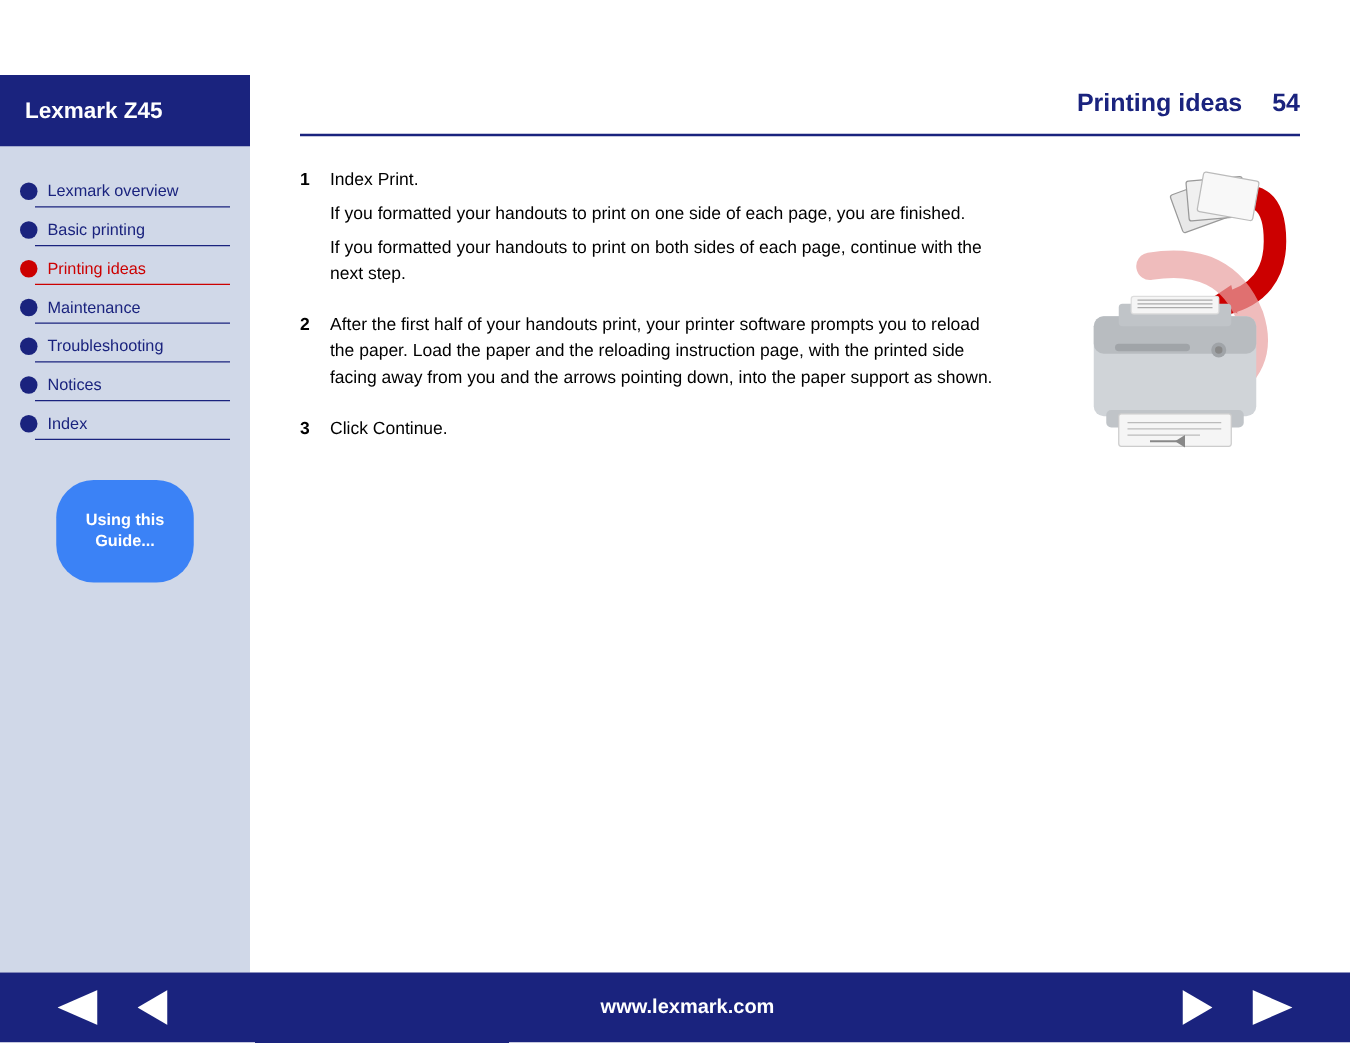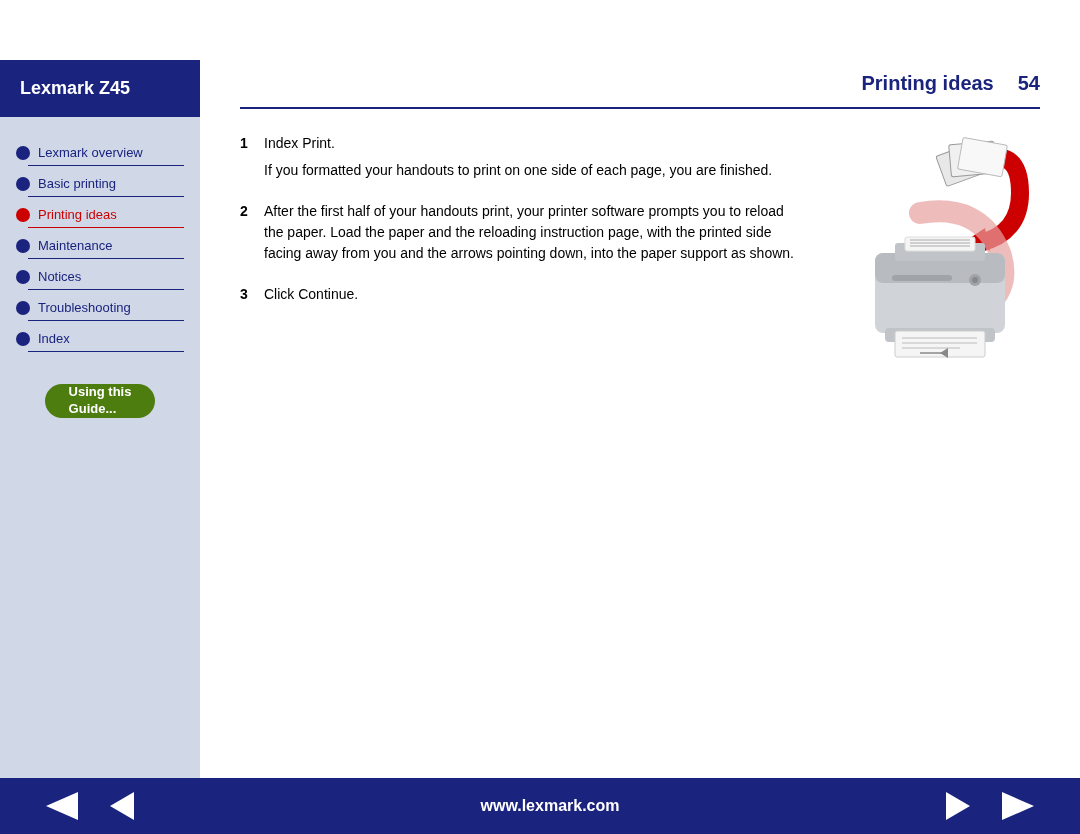--- a/index.html
+++ b/index.html
@@ -95,25 +95,25 @@
       height: 1px;
       background: #1a237e;
     }
 
     .nav-underline.red {
       background: #cc0000;
     }
 
     .using-guide-btn {
       margin-top: auto;
-      background: #4d7c0f;
+      background: #3b82f6;
       color: #fff;
       border-radius: 30px;
-      padding: 0 24px;
-      text-align: left;
+      padding: 24px 24px;
+      text-align: center;
       font-size: 13px;
       font-weight: bold;
       cursor: pointer;
       line-height: 1.3;
       margin-top: 30px;
     }
 
     
     .main-content {
       flex: 1;
@@ -266,27 +266,27 @@
       </div>
 
       <div class="nav-item">
         <div class="nav-bullet"></div>
         <span class="nav-label">Maintenance</span>
         <div class="nav-underline"></div>
       </div>
 
       <div class="nav-item">
         <div class="nav-bullet"></div>
+        <span class="nav-label">Troubleshooting</span>
+        <div class="nav-underline"></div>
+      </div>
+
+      <div class="nav-item">
+        <div class="nav-bullet"></div>
         <span class="nav-label">Notices</span>
-        <div class="nav-underline"></div>
-      </div>
-
-      <div class="nav-item">
-        <div class="nav-bullet"></div>
-        <span class="nav-label">Troubleshooting</span>
         <div class="nav-underline"></div>
       </div>
 
       <div class="nav-item">
         <div class="nav-bullet"></div>
         <span class="nav-label">Index</span>
         <div class="nav-underline"></div>
       </div>
 
       <div class="using-guide-btn">Using this<br>Guide...</div>
@@ -300,20 +300,21 @@
 
 
       <div class="content-body">
         <div class="text-area">
 
           <div class="step-item">
             <span class="step-num">1</span>
             <div class="step-content">
               <p>Index Print.</p>
               <p>If you formatted your handouts to print on one side of each page, you are finished.</p>
+              <p>If you formatted your handouts to print on both sides of each page, continue with the next step.</p>
             </div>
           </div>
 
           <div class="step-item">
             <span class="step-num">2</span>
             <div class="step-content">
               <p>After the first half of your handouts print, your printer software prompts you to reload the paper. Load the paper and the reloading instruction page, with the printed side facing away from you and the arrows pointing down, into the paper support as shown.</p>
             </div>
           </div>
 

